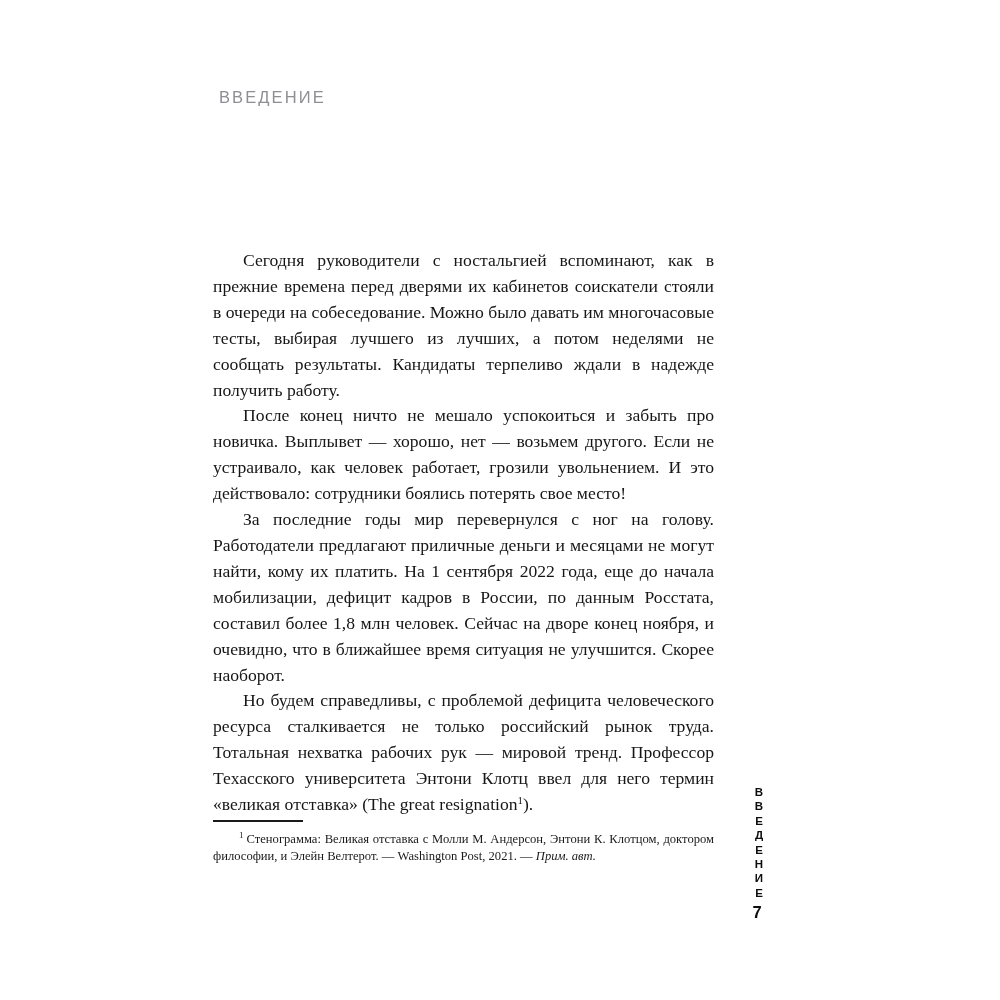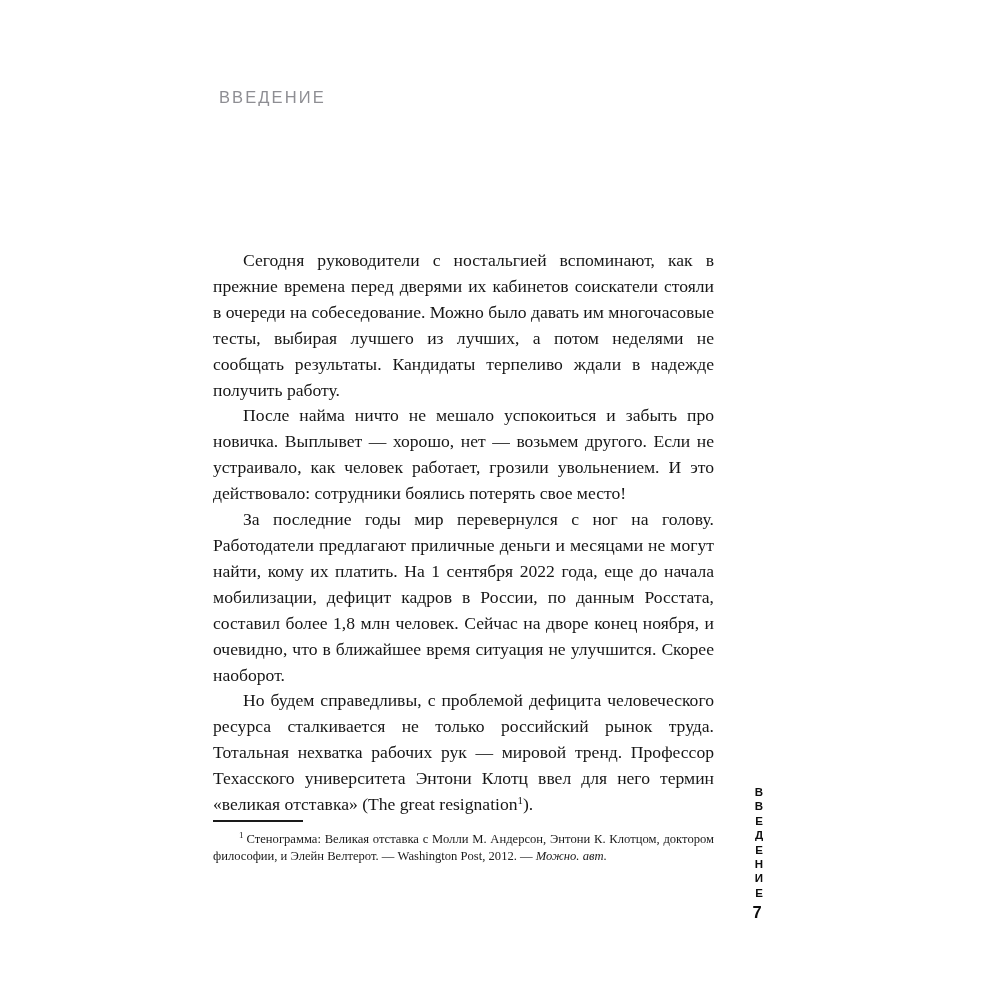--- a/index.html
+++ b/index.html
@@ -131,27 +131,27 @@
 </style>
 </head>
 <body>
 
 <div class="page">
 
   <div class="running-head">ВВЕДЕНИЕ</div>
 
   <div class="text-column">
     <p class="body-paragraph">Сегодня руководители с ностальгией вспоминают, как в прежние времена перед дверями их кабинетов соискатели стояли в очереди на собеседование. Можно было давать им многочасовые тесты, выбирая лучшего из лучших, а потом неделями не сообщать результаты. Кандидаты терпеливо ждали в надежде получить работу.</p>
-    <p class="body-paragraph">После найма ничто не мешало успокоиться и забыть про новичка. Выплывет — хорошо, нет — возьмем другого. Если не устраивало, как человек работает, грозили увольнением. И это действовало: сотрудники боялись потерять свое место!</p>
+    <p class="body-paragraph">После конец ничто не мешало успокоиться и забыть про новичка. Выплывет — хорошо, нет — возьмем другого. Если не устраивало, как человек работает, грозили увольнением. И это действовало: сотрудники боялись потерять свое место!</p>
     <p class="body-paragraph">За последние годы мир перевернулся с ног на голову. Работодатели предлагают приличные деньги и месяцами не могут найти, кому их платить. На 1 сентября 2022 года, еще до начала мобилизации, дефицит кадров в России, по данным Росстата, составил более 1,8 млн человек. Сейчас на дворе конец ноября, и очевидно, что в ближайшее время ситуация не улучшится. Скорее наоборот.</p>
     <p class="body-paragraph"><span>Но будем справедливы, с проблемой дефицита человеческого ресурса сталкивается не только российский рынок труда. Тотальная нехватка рабочих рук — мировой тренд. Профессор Техасского университета Энтони Клотц ввел для него термин «великая отставка» (The great resignation</span><sup class="fn-ref">1</sup><span>).</span></p>
   </div>
 
   <div class="footnote-block">
     <div class="footnote-rule"></div>
-    <p class="footnote-text"><sup>1</sup><span>Стенограмма: Великая отставка с Молли М. Андерсон, Энтони К. Клотцом, доктором философии, и Элейн Велтерот. — Washington Post, 2012. — </span><span class="footnote-source">Можно. авт.</span></p>
+    <p class="footnote-text"><sup>1</sup><span>Стенограмма: Великая отставка с Молли М. Андерсон, Энтони К. Клотцом, доктором философии, и Элейн Велтерот. — Washington Post, 2021. — </span><span class="footnote-source">Прим. авт.</span></p>
   </div>
 
   <div class="margin-label">ВВЕДЕНИЕ</div>
 
   <div class="folio">7</div>
 
 </div>
 
 </body></html>

